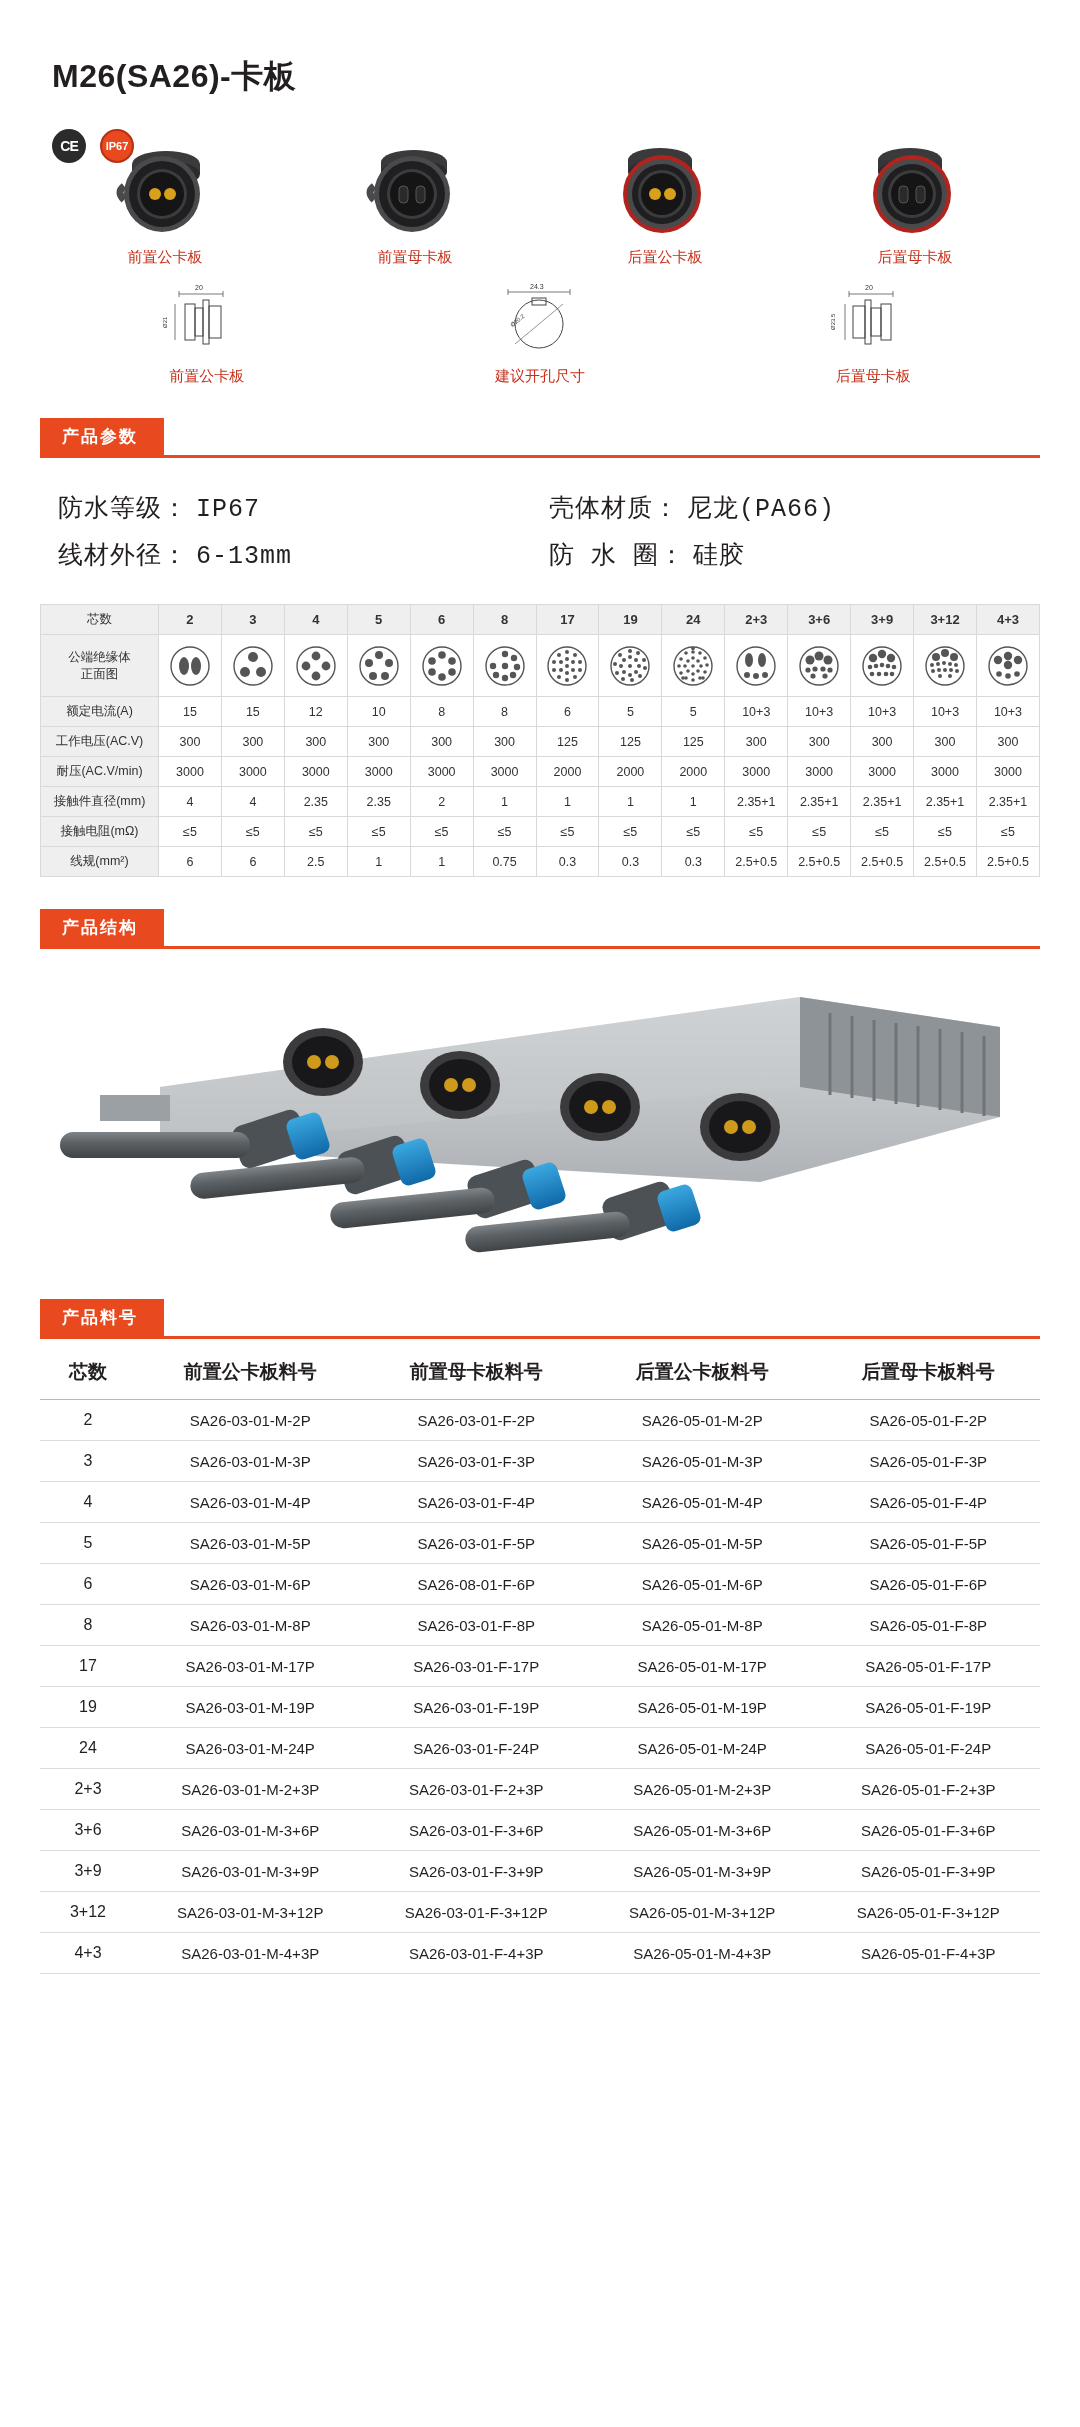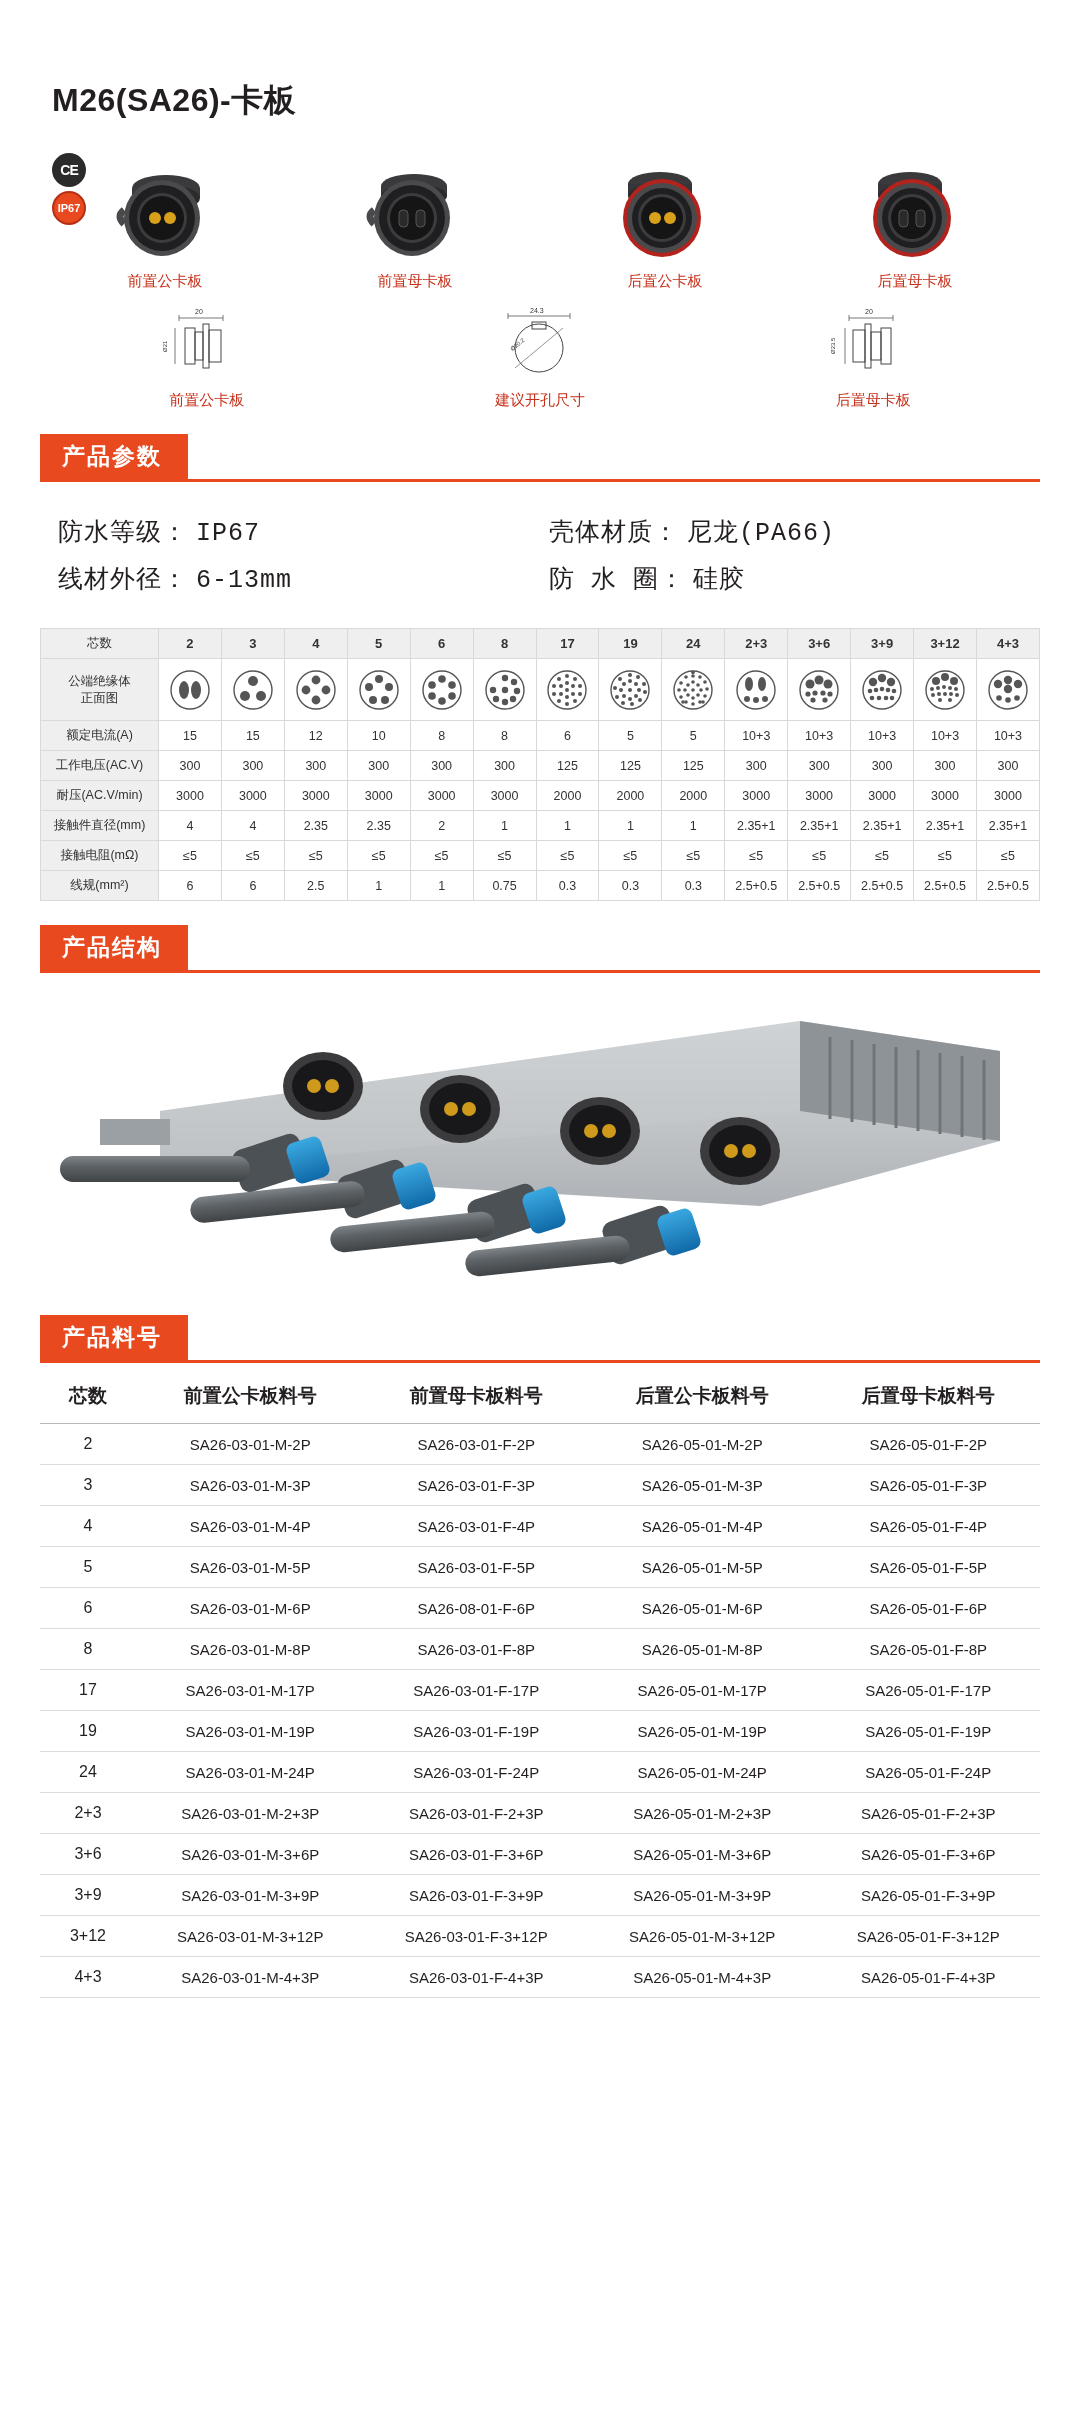--- a/index.html
+++ b/index.html
@@ -10,26 +10,25 @@
     background:#ffffff;
     color:#231f20;
     -webkit-font-smoothing:antialiased;
   }
   .page { width:1080px; padding:0 40px 40px 40px; }
 
   
   .title {
     font-size:32px; font-weight:bold; letter-spacing:0.5px;
     padding:55px 0 22px 12px;
-    margin-top:24px;
   }
 
   
   .hero { position:relative; }
-  .badges { position:absolute; left:12px; top:8px; display:flex; gap:4px; align-items:center;flex-direction:column; }
+  .badges { position:absolute; left:12px; top:8px; display:flex; gap:14px; align-items:center; }
   .badge-ce {
     width:34px;height:34px;border-radius:50%;
     background:#2b2b2b;color:#fff;font-size:14px;font-weight:bold;
     display:flex;align-items:center;justify-content:center;
     letter-spacing:-1px;
   }
   .badge-ip {
     width:34px;height:34px;border-radius:50%;
     background:#e8491e;color:#fff;font-size:11px;font-weight:bold;
     display:flex;align-items:center;justify-content:center;
@@ -49,21 +48,21 @@
   
   .sect {
     margin-top:26px;
     border-bottom:3px solid #e8491e;
     position:relative;
     height:46px;
   }
   .sect .bar {
     position:absolute; left:0; bottom:0;
     background:#e8491e; color:#fff;
-    font-size:23px; font-weight:bold;
+    font-size:17px; font-weight:bold;
     padding:7px 26px 7px 22px;
     letter-spacing:2px;
   }
 
   
   .specs { display:flex; padding:26px 0 22px 18px; font-size:25px;font-family:Liberation Mono, monospace; }
   .specs .col { width:50%; }
   .specs .row { padding:7px 0; letter-spacing:1px; }
   .specs .k { display:inline-block; }
   .specs .v { display:inline-block; margin-left:8px; }

